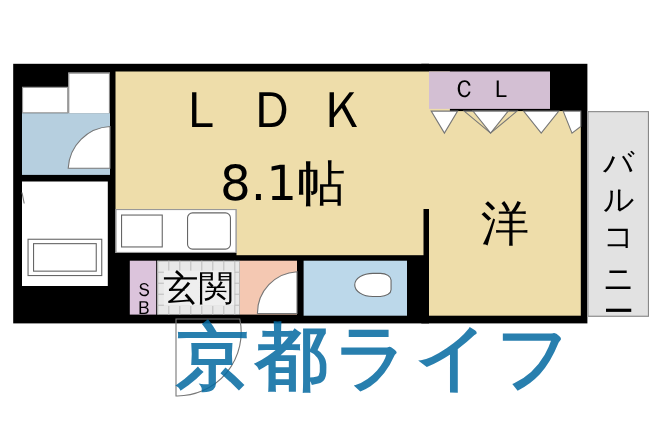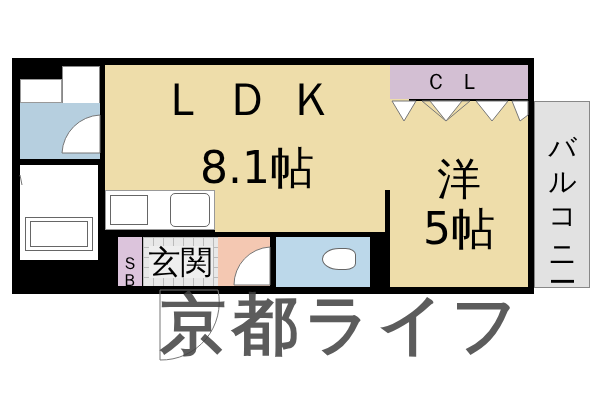--- a/index.html
+++ b/index.html
@@ -11,21 +11,21 @@
   .cl{background:#D3BFD3;}
   .wet{background:#B6CFDF;}
   .toilet{background:#BCD8EA;}
   .hall{background:#F4C8B2;}
   .sb{background:#DCC4DC;}
   .genkan{background:#E8E8E8;background-image:linear-gradient(#bbb 1px,transparent 1px),linear-gradient(90deg,#bbb 1px,transparent 1px);background-size:10px 10px;}
   .balcony{background:#E2E2E2;border:1px solid #888;}
   .lbl{display:flex;align-items:center;justify-content:center;color:#000;text-align:center;line-height:1;}
   .big{font-size:46px;letter-spacing:18px;}
   .mid{font-size:44px;}
-  .wm{color:#404040;font-weight:bold;font-size:66px;letter-spacing:6px;opacity:.85;}
+  .wm{color:#0369a1;font-weight:bold;font-size:66px;letter-spacing:6px;opacity:.85;}
   .vert{writing-mode:vertical-rl;font-size:28px;letter-spacing:6px;}
   svg{position:absolute;left:0;top:0;}
 </style>
 </head>
 <body>
 
 <div class="abs wall" style="left:12px;top:58px;width:378px;height:236px;"></div>
 <div class="abs wall" style="left:383px;top:58px;width:151px;height:236px;"></div>
 
 <div class="abs" style="left:20px;top:79px;width:42px;height:24px;background:#fff;border:1px solid #999;"></div>
@@ -38,27 +38,26 @@
 <div class="abs ldk lbl" style="left:105px;top:65px;width:304px;height:125px;flex-direction:column;">
   <div class="big" style="margin-top:10px;">ＬＤＫ</div>
   <div class="mid" style="margin-top:24px;">8.1帖</div>
 </div>
 <div class="abs ldk" style="left:215px;top:190px;width:170px;height:42px;"></div>
 
 <div class="abs" style="left:105px;top:190px;width:110px;height:40px;background:#fff;border:1px solid #999;"></div>
 <div class="abs" style="left:110px;top:195px;width:38px;height:30px;border:1px solid #666;"></div>
 <div class="abs" style="left:170px;top:193px;width:40px;height:34px;border:1px solid #666;border-radius:5px;"></div>
 
-<div class="abs cl lbl" style="left:390px;top:65px;width:138px;height:34px;">
+<div class="abs cl lbl" style="left:390px;top:65px;width:110px;height:34px;">
   <span style="font-size:22px;letter-spacing:12px;">ＣＬ</span>
 </div>
 
 <div class="abs bed lbl" style="left:390px;top:101px;width:138px;height:186px;flex-direction:column;">
   <div class="mid" style="margin-top:20px;">洋</div>
-  <div class="mid" style="margin-top:6px;">5帖</div>
 </div>
 
 <div class="abs balcony lbl" style="left:534px;top:101px;width:56px;height:187px;">
   <span class="vert">バルコニー</span>
 </div>
 
 <div class="abs sb lbl" style="left:118px;top:237px;width:24px;height:49px;">
   <span style="writing-mode:vertical-rl;font-size:17px;">ＳＢ</span>
 </div>
 <div class="abs genkan lbl" style="left:143px;top:237px;width:75px;height:49px;">

